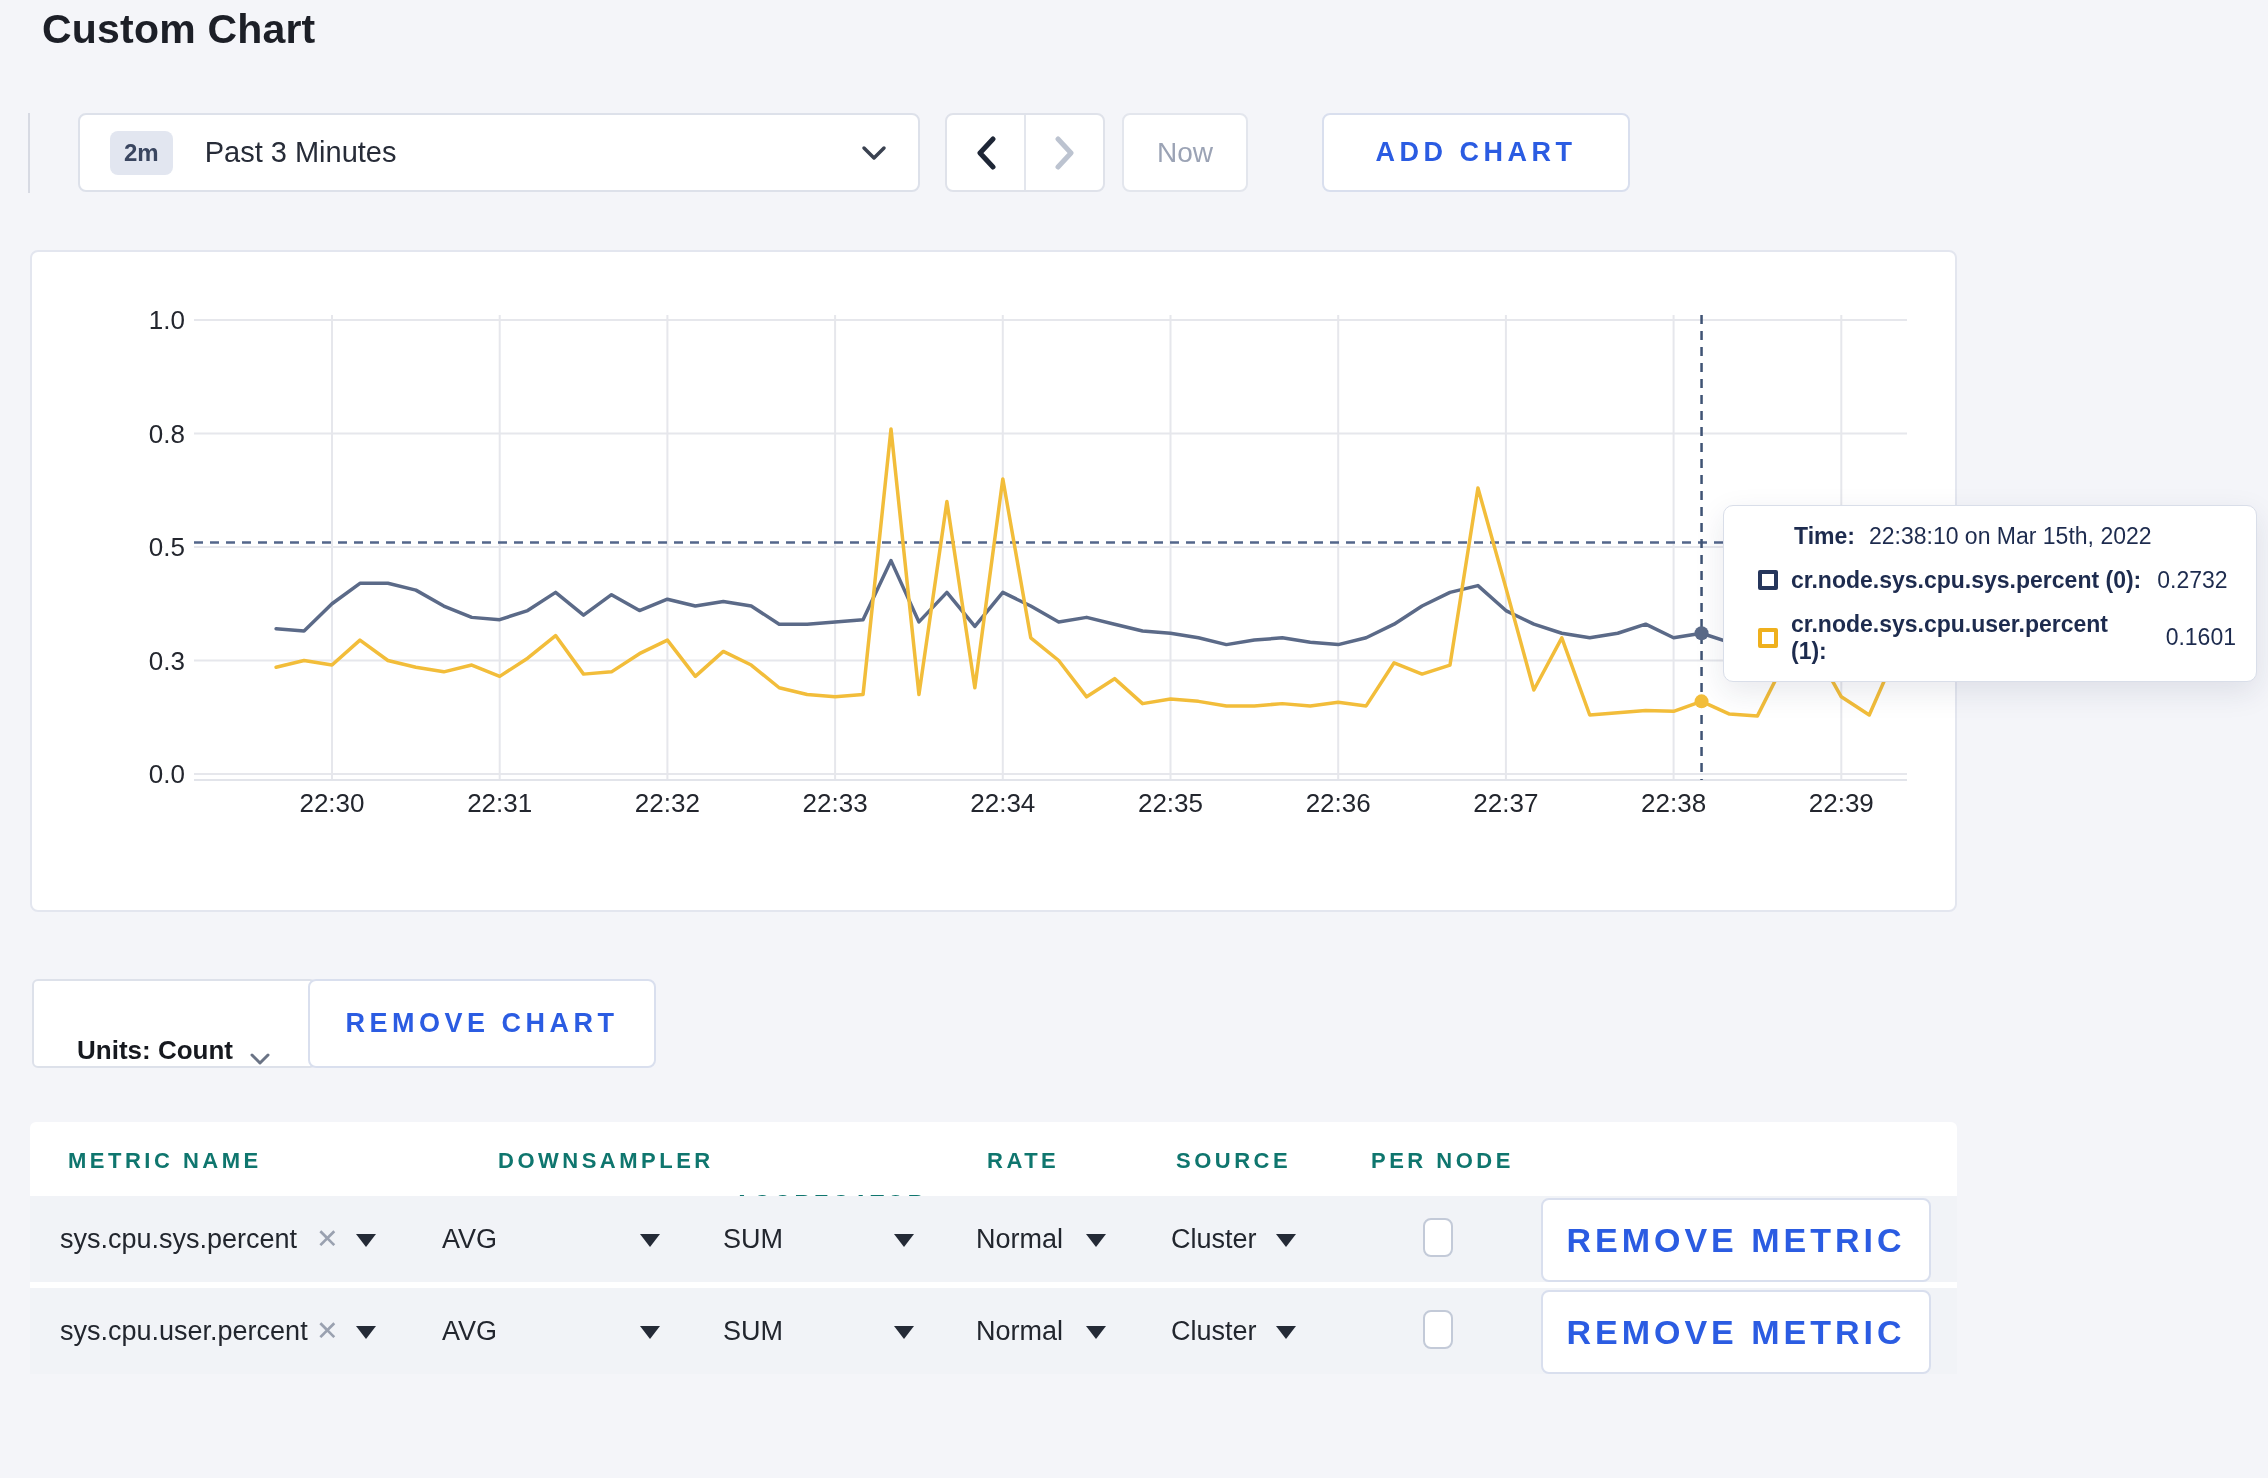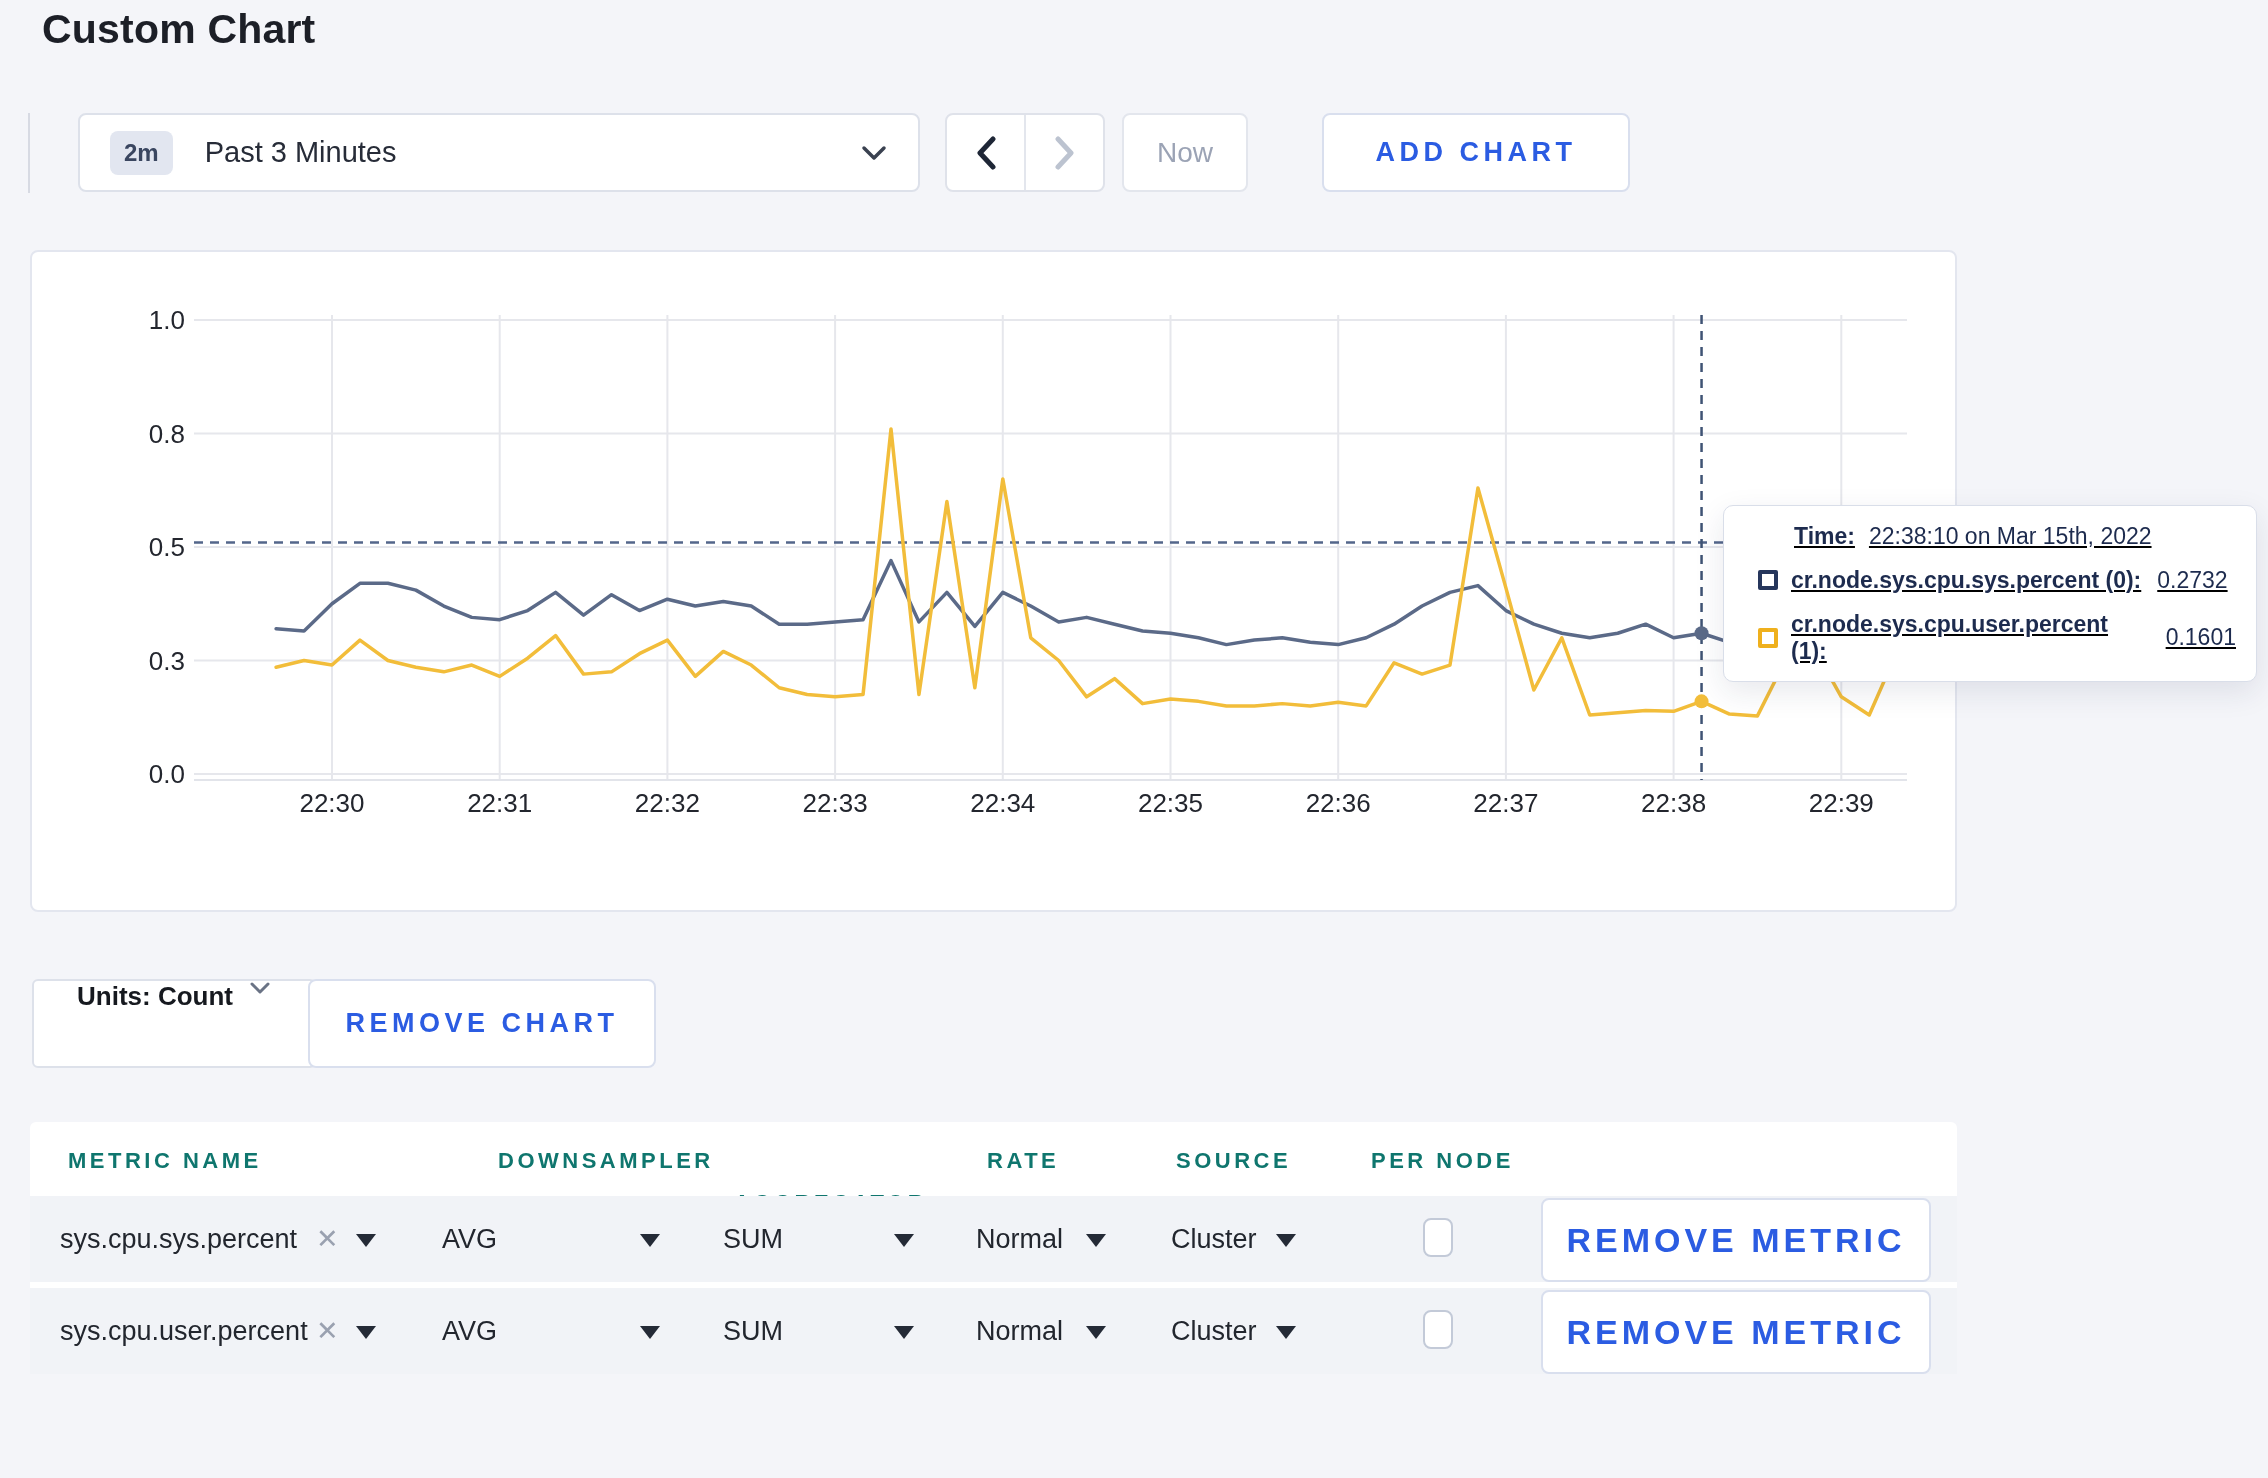--- a/index.html
+++ b/index.html
@@ -28,31 +28,31 @@
   .add-chart-btn { position:absolute; left:1322px; top:113px; width:308px; height:79px; }
 
   
   .chart-card { position:absolute; left:30px; top:250px; width:1927px; height:662px; background:#fff;
                 border:2px solid #e3e6ef; border-radius:8px; }
   .chart-card svg { display:block; }
 
   
   .tooltip { position:absolute; left:1723px; top:505px; width:534px; height:177px; background:#fff;
              border:1px solid #d9dee9; border-radius:10px; box-shadow:0 10px 30px rgba(30,40,80,0.10);
-             display:flex; flex-direction:column; justify-content:center; gap:17px; padding:10px 20px 10px 34px; z-index:30;text-decoration:underline; }
+             display:flex; flex-direction:column; justify-content:center; gap:17px; padding:10px 20px 10px 34px; z-index:30; }
   .tt-time { padding-left:36px; font-size:23px; color:#1d2b4e; }
   .tt-time .tt-label { font-weight:700; margin-right:14px; }
   .tt-row { display:flex; align-items:center; font-size:23px; color:#1d2b4e; }
   .swatch { width:20px; height:20px; background:#fff; border:4px solid; border-radius:2px; margin-right:13px; flex:none; }
   .tt-name { font-weight:700; }
   .tt-val { margin-left:16px; }
 
   
   .units-select { position:absolute; left:32px; top:979px; width:284px; height:89px; background:#fff; border:2px solid #dde1ea;
-                  border-radius:6px; display:flex; align-items:flex-start; justify-content:center; gap:16px; cursor:pointer; }
+                  border-radius:6px; display:flex; align-items:flex-end; justify-content:center; gap:16px; cursor:pointer; }
   .units-label { font-size:26px; font-weight:700; color:#16191f; }
   .remove-chart-btn { position:absolute; left:308px; top:979px; width:348px; height:89px; }
 
   
   .table-card { position:absolute; left:30px; top:1122px; width:1927px; height:252px; background:#fff; border-radius:6px; }
   .thead { position:absolute; left:0; top:0; width:100%; height:74px; }
   .hdr { position:absolute; top:26px; font-size:22px; font-weight:600; letter-spacing:3.5px; color:#0f766e; }
   .trow { position:absolute; left:0; width:100%; height:86px; background:#f1f3f7; }
   .trow.r0 { top:74px; } .trow.r1 { top:166px; }
   .cell { position:absolute; top:0; height:86px; line-height:86px; font-size:27px; color:#22262e; }

